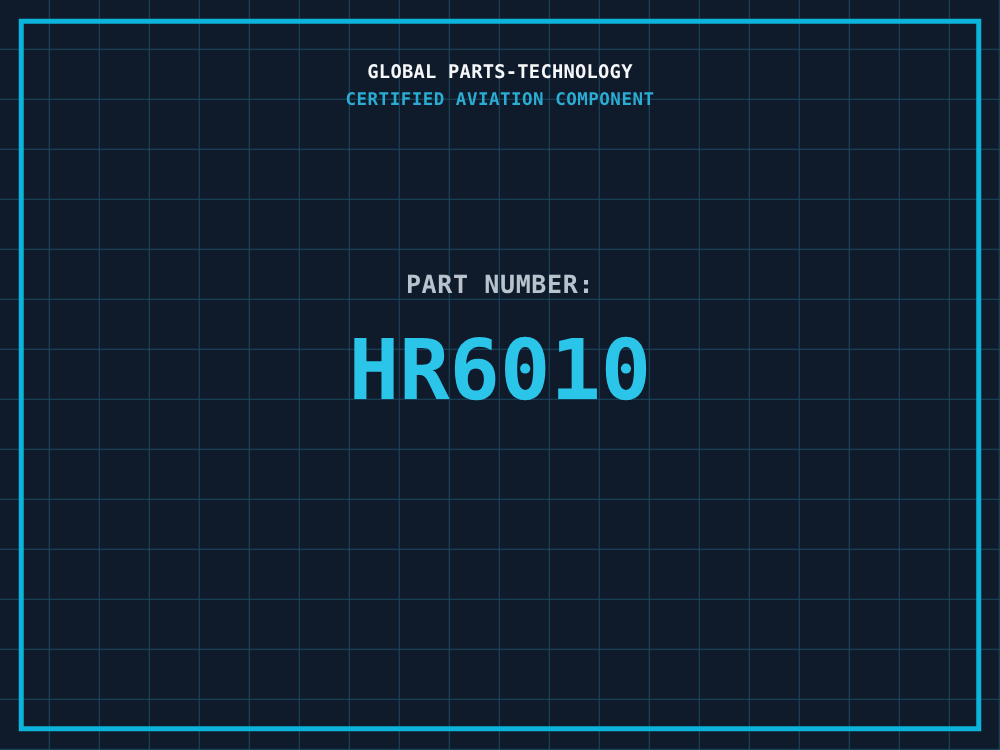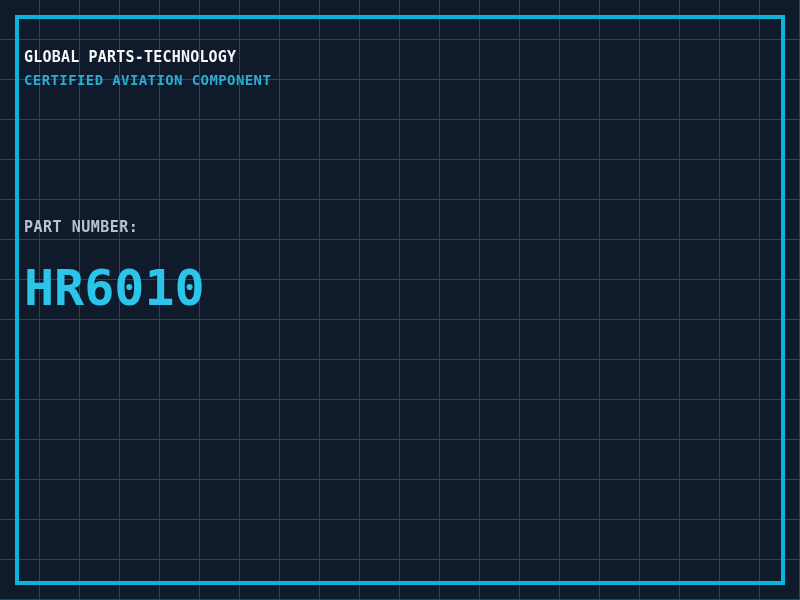--- a/index.html
+++ b/index.html
@@ -29,22 +29,22 @@
     top: 15px;
     right: 15px;
     bottom: 15px;
     border: 4px solid #0cb4dc;
   }
 
   .text-line {
     position: absolute;
     left: 0;
     right: 0;
+    text-align: center;
     white-space: nowrap;
-    margin-left: 24px;
   }
 
   .brand-title {
     top: 49px;
     font-size: 15px;
     line-height: 16px;
     font-weight: bold;
     letter-spacing: 0.2px;
     color: #f5f7f9;
   }
@@ -53,30 +53,30 @@
     top: 72px;
     font-size: 14px;
     line-height: 16px;
     font-weight: bold;
     letter-spacing: 0.4px;
     color: #2bacd2;
   }
 
   .part-label {
     top: 219px;
-    font-size: 15px;
+    font-size: 20px;
     line-height: 16px;
     font-weight: bold;
     letter-spacing: 0.5px;
     color: #b9c3ce;
   }
 
   .part-number {
     top: 263px;
-    font-size: 50px;
+    font-size: 67px;
     line-height: 1;
     font-weight: bold;
     letter-spacing: 0;
     color: #2cc5ea;
   }
 
   .website {
     top: 529px;
     font-size: 13.5px;
     line-height: 16px;

